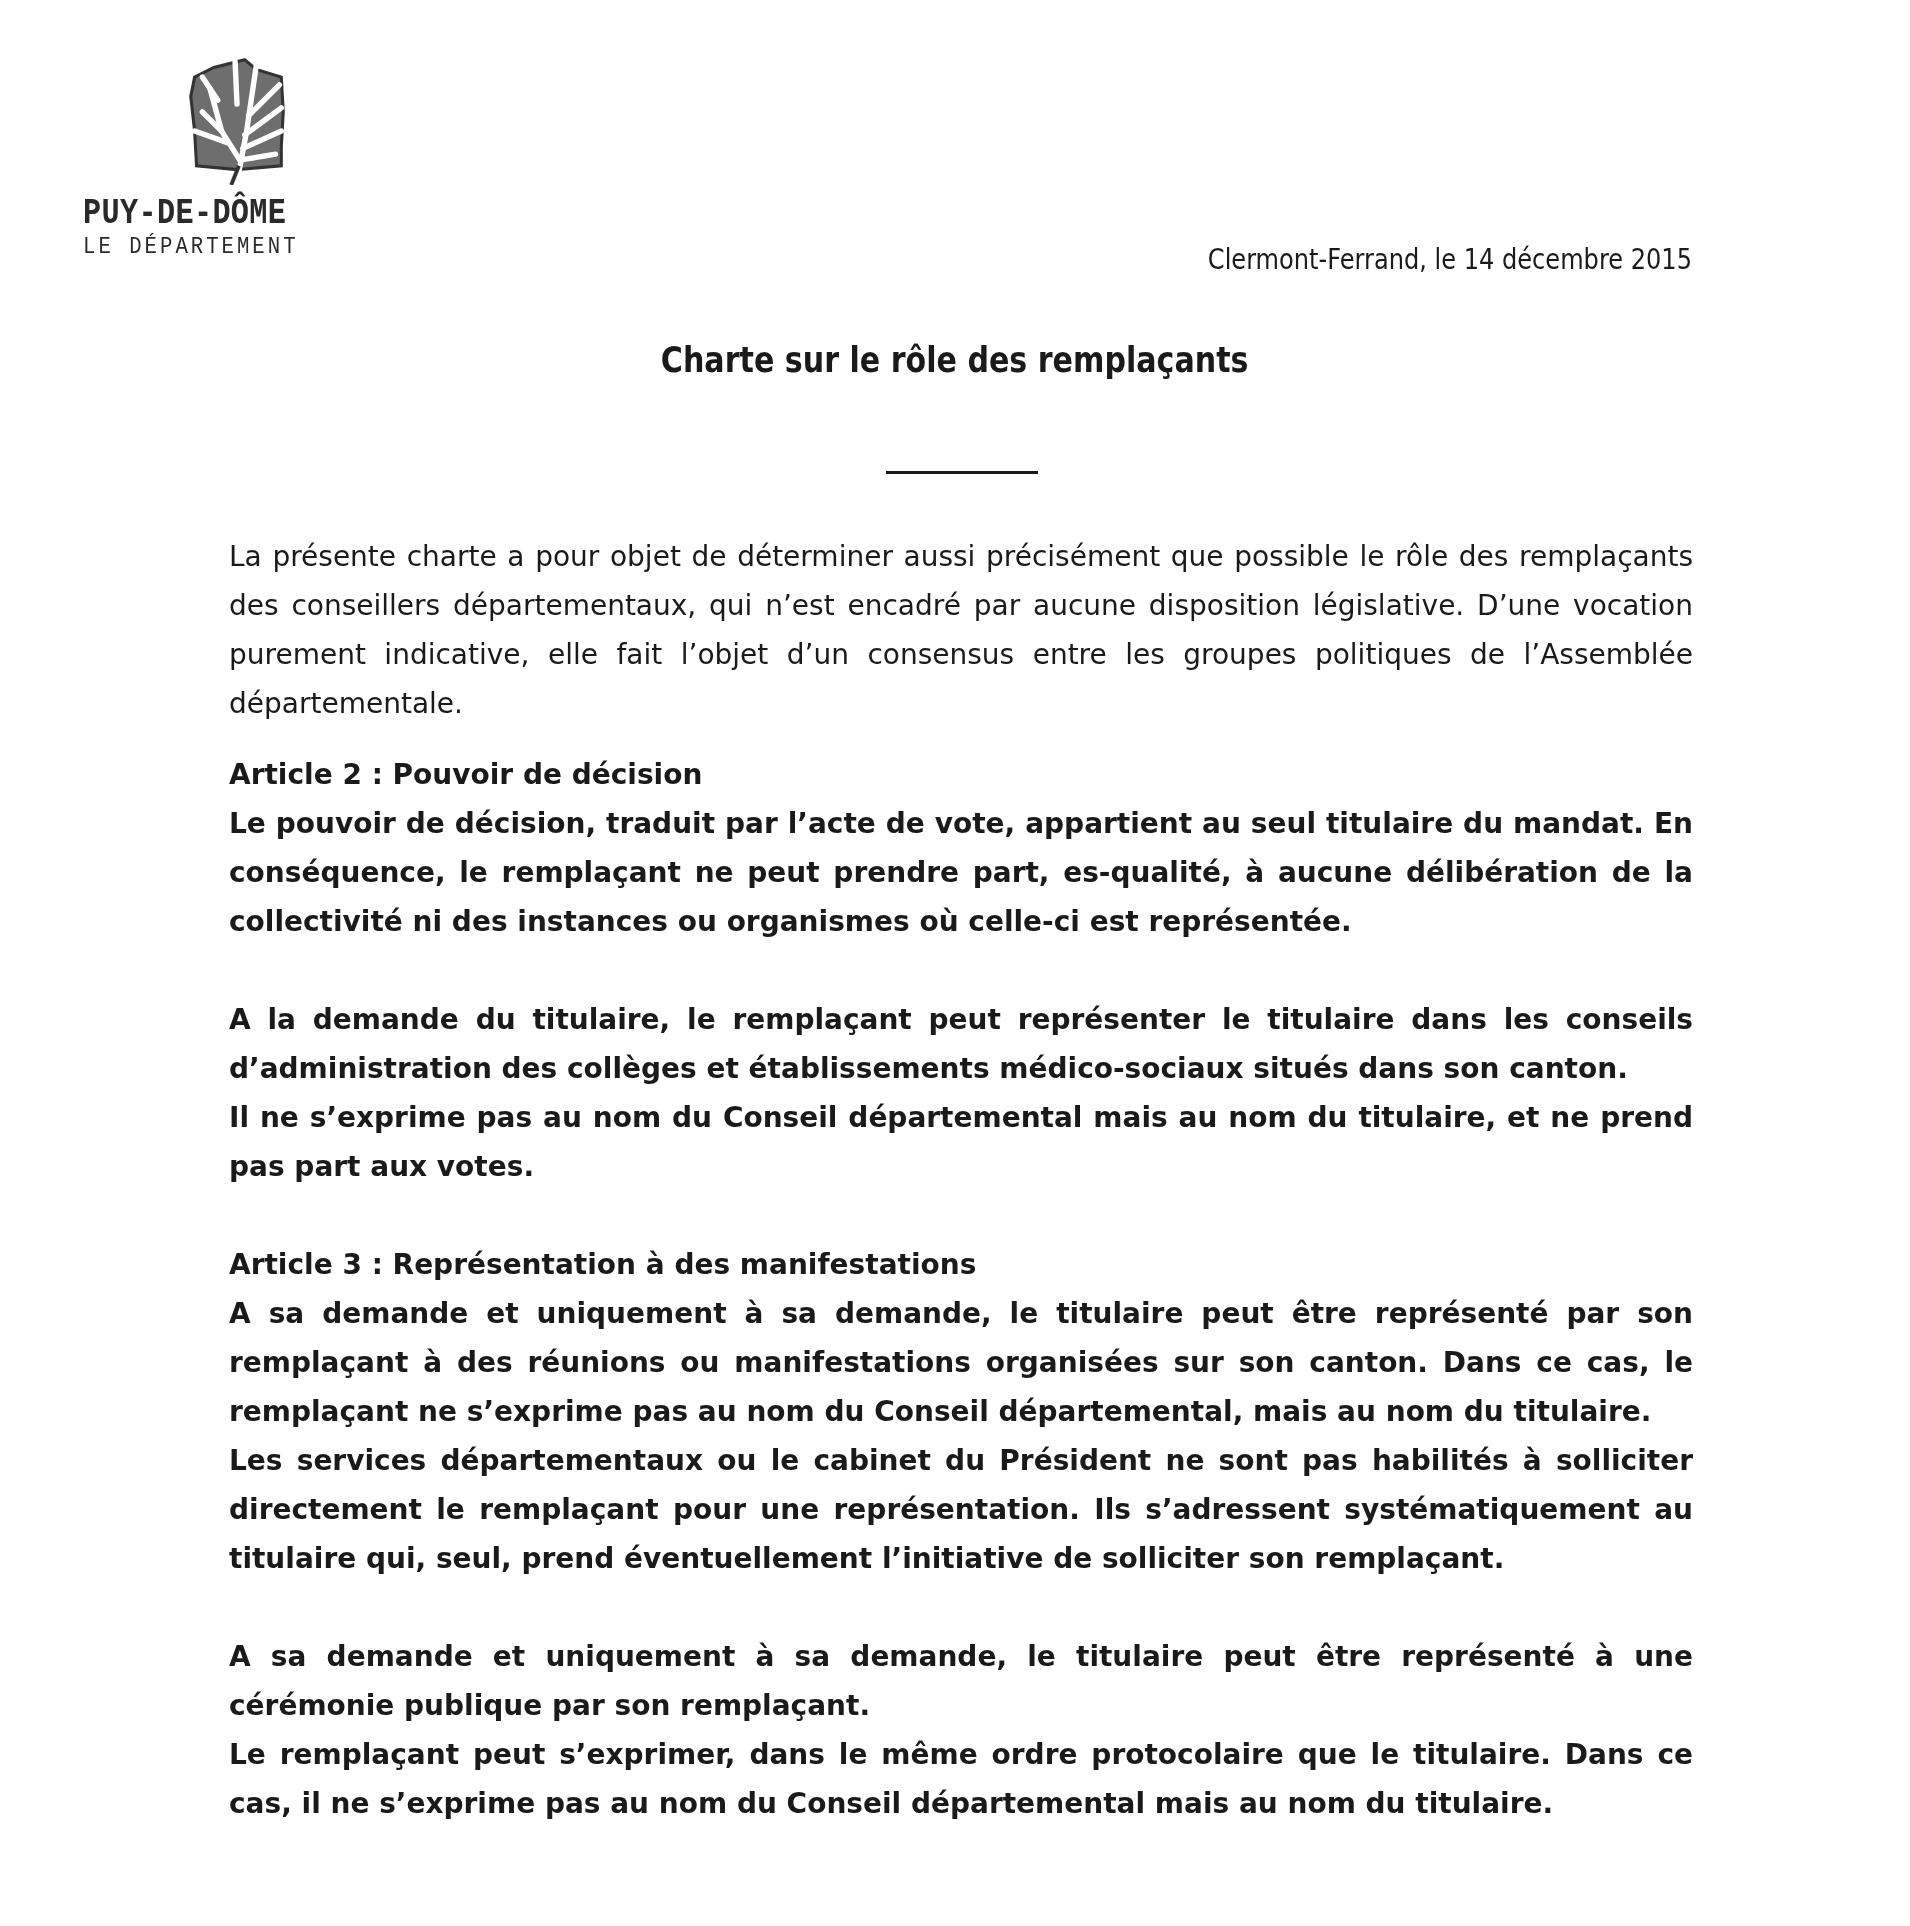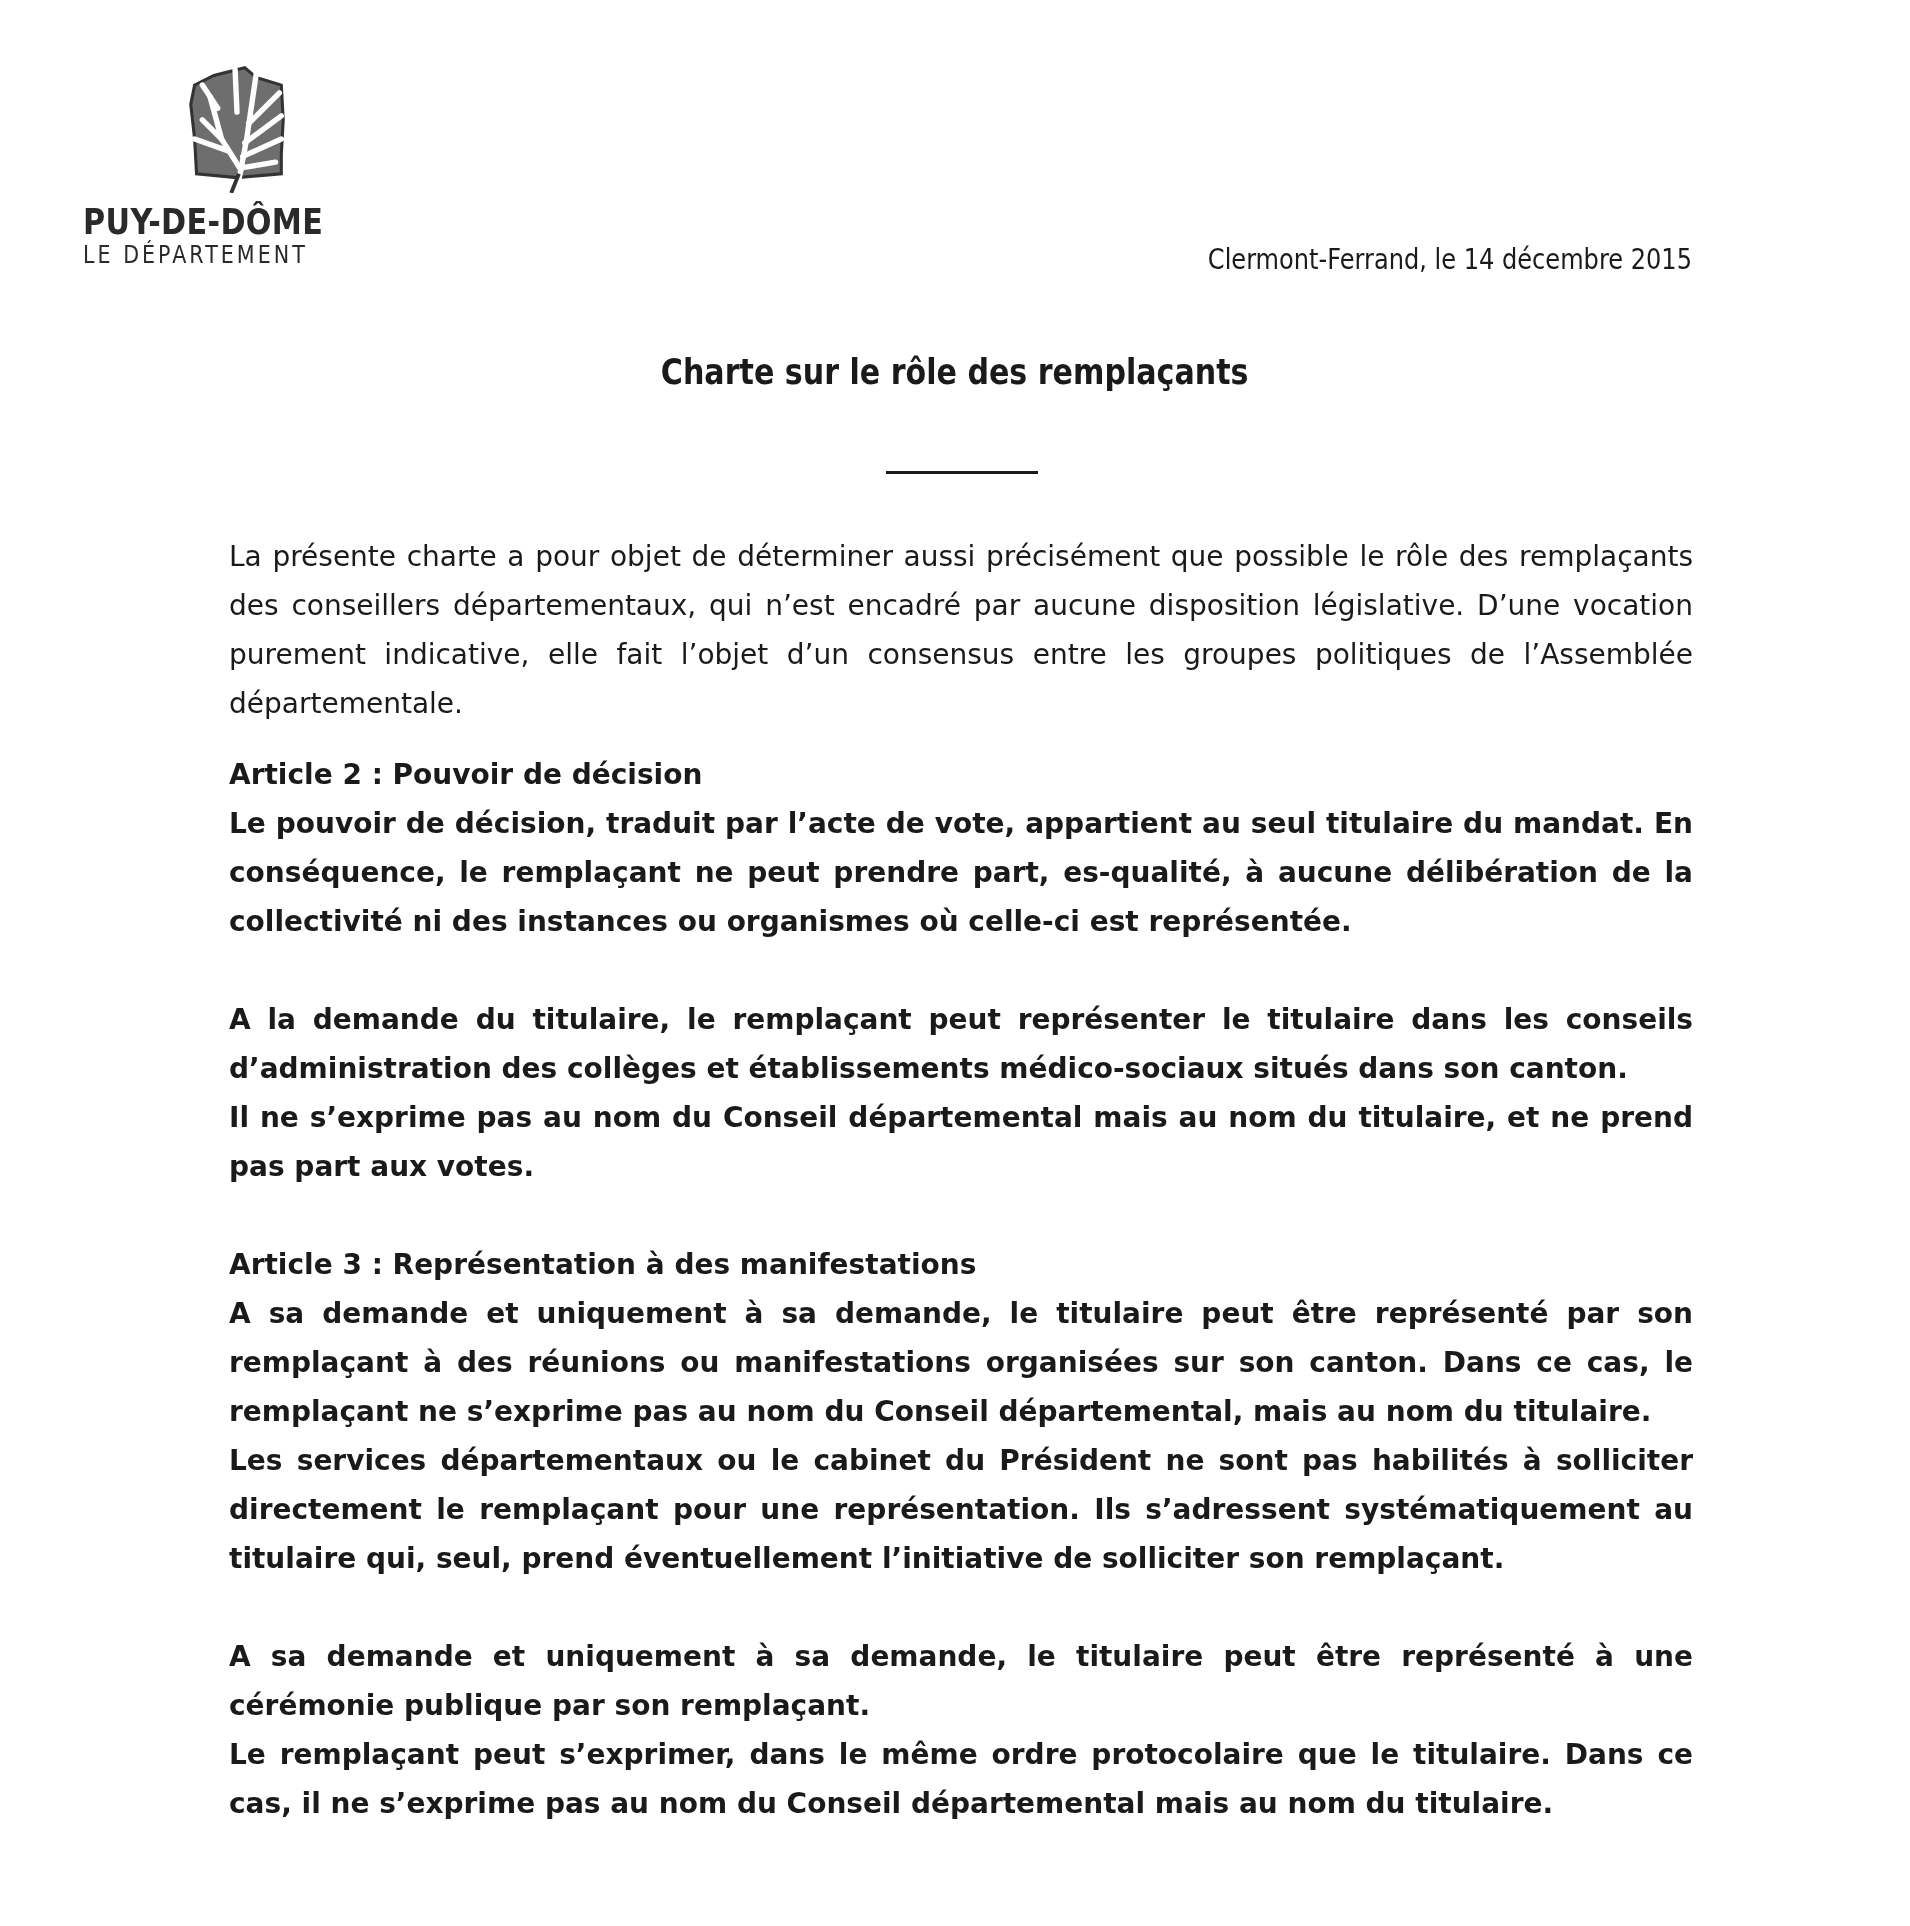--- a/index.html
+++ b/index.html
@@ -1,26 +1,26 @@
 <!DOCTYPE html>
 <html style="font-size:6.2px"><head>
 <meta charset="utf-8">
 <style>
   html, body { margin:0; padding:0; background:#ffffff; }
   body { width:1910px; height:2702px; position:relative; overflow:hidden;
          font-family:"DejaVu Sans", "Liberation Sans", sans-serif; color:#1a1a1a; }
-  .logo { position:absolute; left:83px; top:62px; width:308px; height:216px; }
+  .logo { position:absolute; left:83px; top:54px; width:308px; height:216px;font-family:Liberation Mono, monospace; }
   .logo svg { position:absolute; left:96px; top:0; }
   .logo-name { position:absolute; left:0; top:139px; font-size:36px; font-weight:bold;
                letter-spacing:0.4px; color:#2a2a2a; white-space:nowrap; transform:scaleX(0.84); transform-origin:left; }
   .logo-sub { position:absolute; left:0; top:179px; font-size:24px; letter-spacing:3.5px;
               color:#2a2a2a; white-space:nowrap; transform:scaleX(0.86); transform-origin:left; }
   .date { position:absolute; right:218px; top:243px; font-size:28px; white-space:nowrap;
           transform:scaleX(0.86); transform-origin:right; }
-  .title { position:absolute; left:0; right:0; top:352px; text-align:center; font-size:35px;
+  .title { position:absolute; left:0; right:0; top:340px; text-align:center; font-size:35px;
            font-weight:bold; white-space:nowrap; }
   .title span { display:inline-block; transform:scaleX(0.86); }
   .divider { position:absolute; left:886px; top:471px; width:152px; height:3.1px; background:#1a1a1a; }
   .body { position:absolute; left:229px; width:1464px; top:532px; font-size:28px; line-height:49px; }
   .para { margin:0 0 22px 0; text-align:justify; }
   .article-heading { font-weight:bold; margin:0; }
   .article-text { margin:0; text-align:justify;font-weight:bold; }
   .article { margin-bottom:49px; }
 </style>
 </head>

